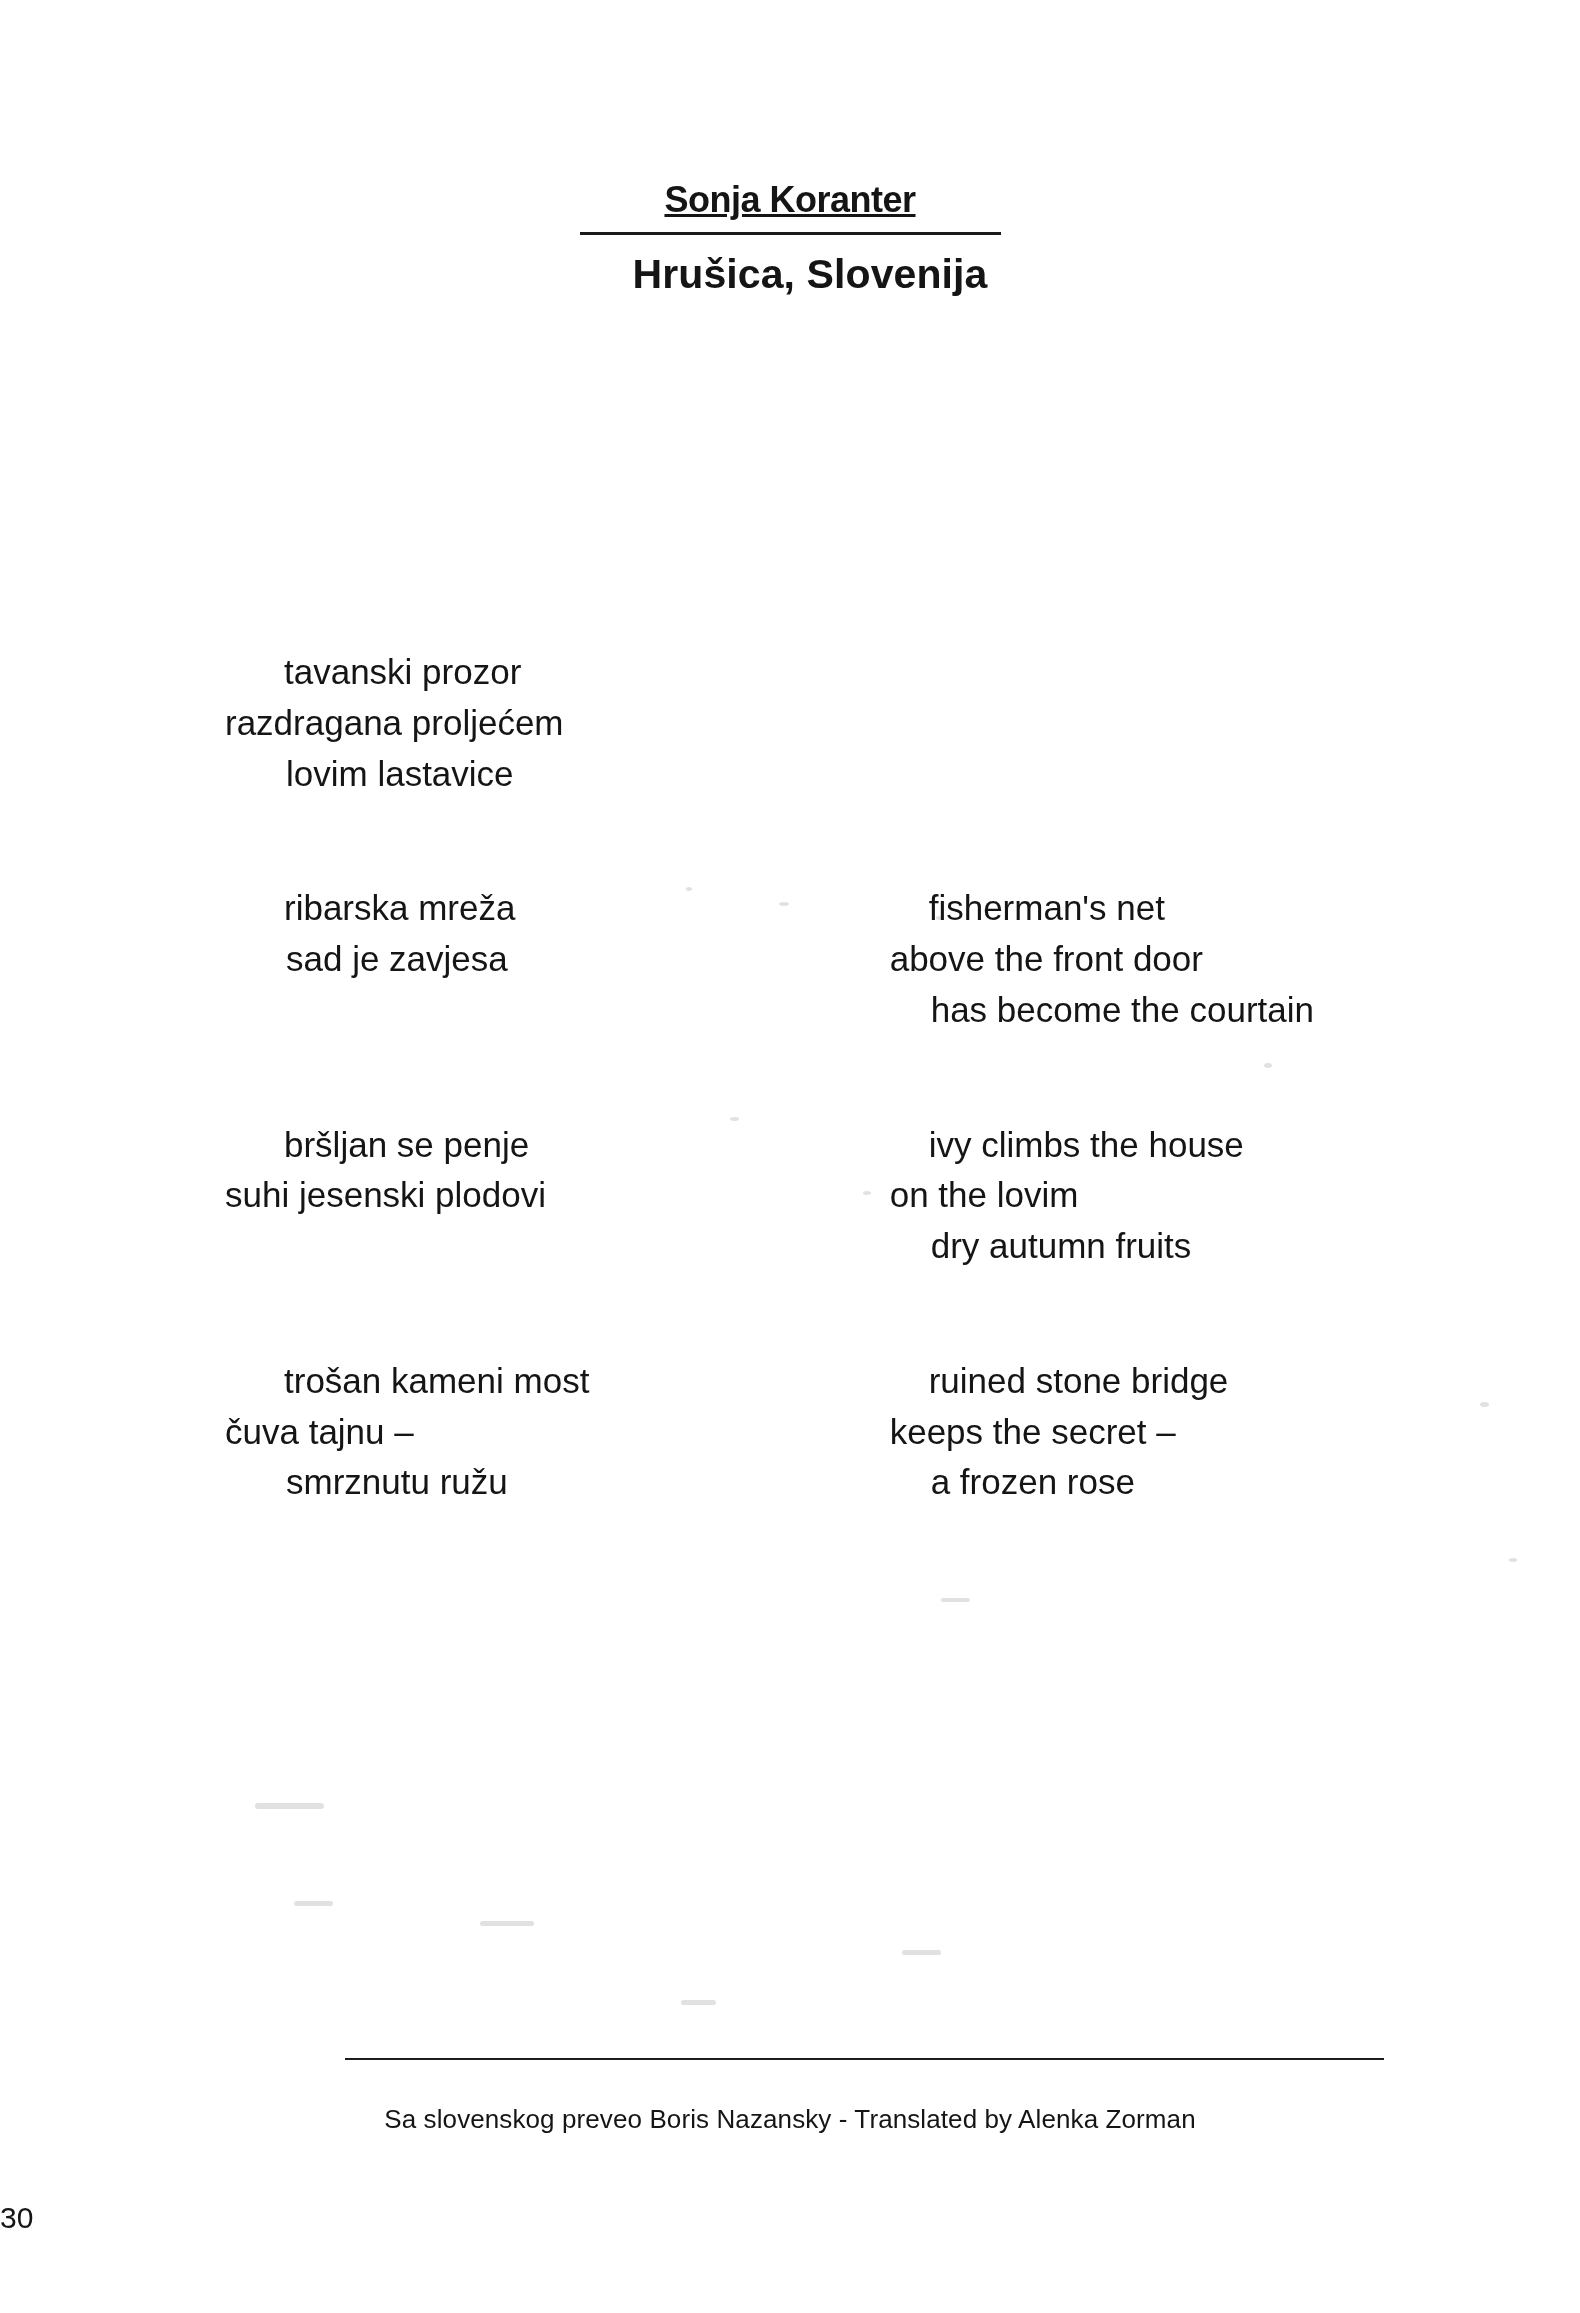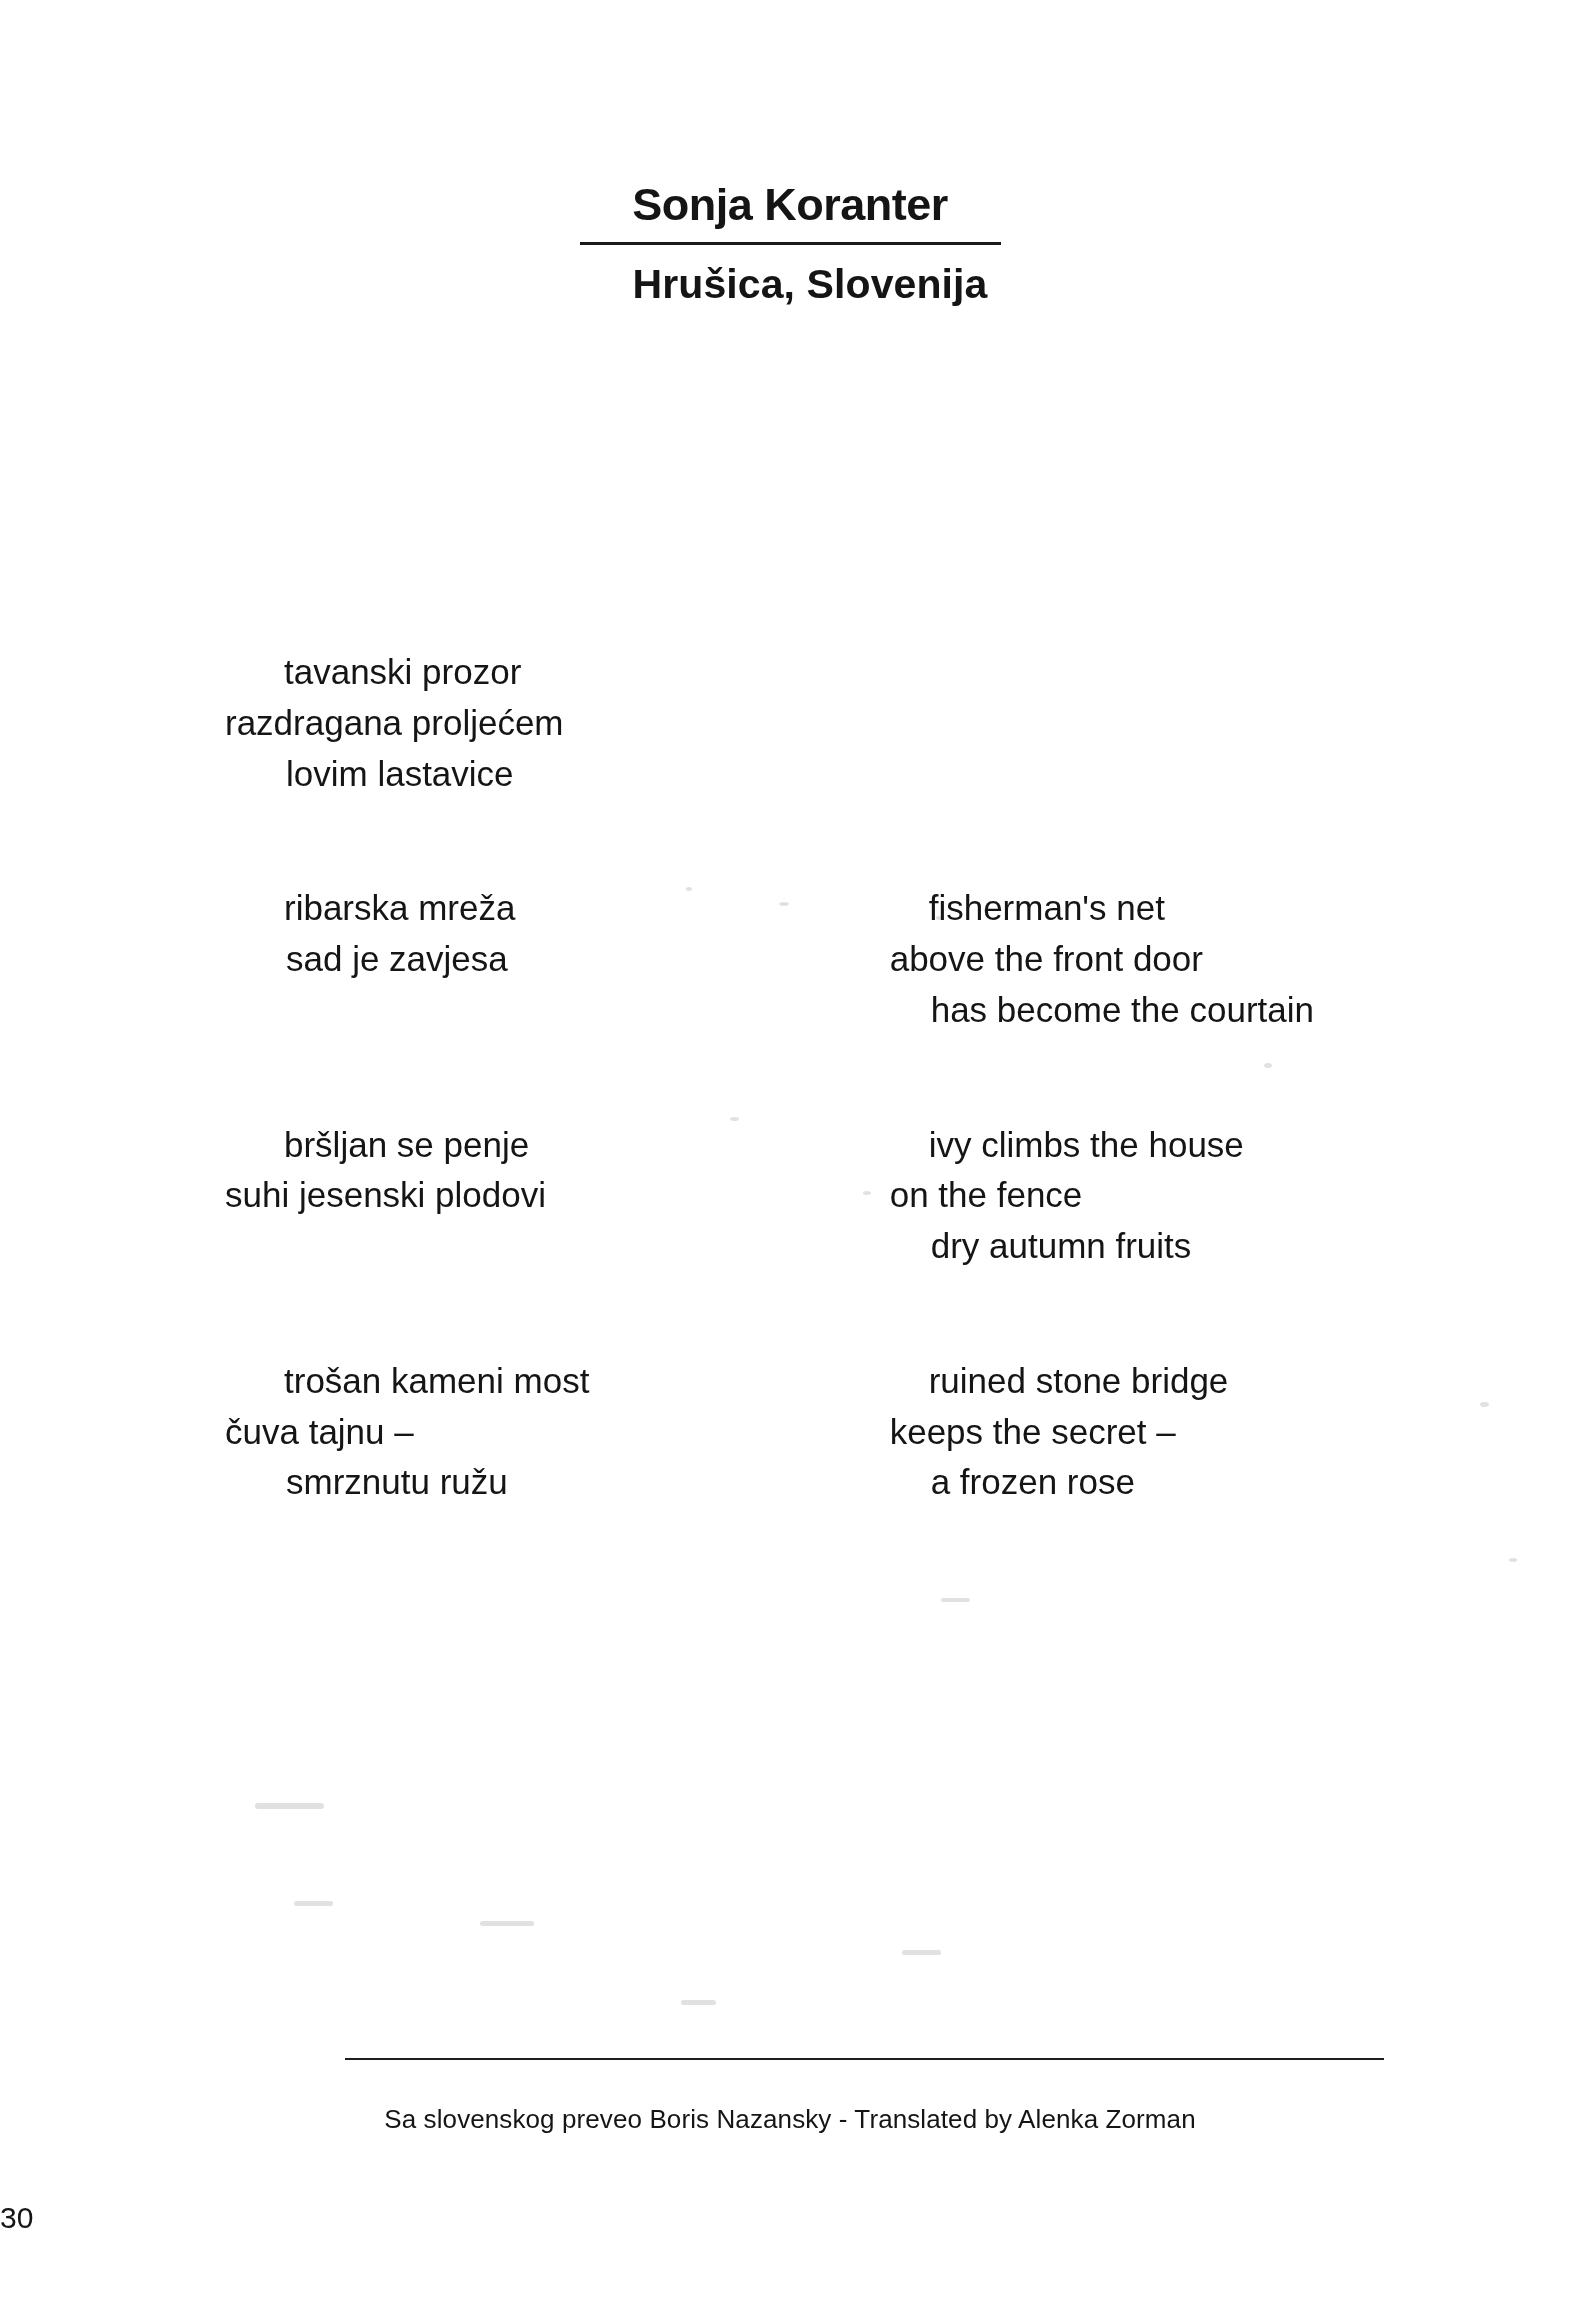--- a/index.html
+++ b/index.html
@@ -22,24 +22,25 @@
     height: 2313px;
     box-sizing: border-box;
   }
 
   
   .header {
     text-align: center;
     padding-top: 181px;
   }
   .author-name {
-    font-size: 45px;
+    font-size: 36px;
     font-weight: bold;
     letter-spacing: -0.5px;
     line-height: 1.05;
+    text-decoration: underline;
   }
   .rule-under-name {
     width: 421px;
     height: 2.9px;
     background: #1a1a1a;
     margin: 13.7px auto 0 auto;
   }
   .author-place {
     font-size: 41px;
     font-weight: 700;
@@ -181,21 +182,21 @@
       </div>
     </div>
 
     <div class="poem p1">
       <div class="col col-left">
         <span class="ln i0">bršljan se penje</span>
         <span class="ln i1">suhi jesenski plodovi</span>
       </div>
       <div class="col col-right">
         <span class="ln i0">ivy climbs the house</span>
-        <span class="ln i1">on the fence</span>
+        <span class="ln i1">on the lovim</span>
         <span class="ln i2">dry autumn fruits</span>
       </div>
     </div>
 
     <div class="poem p1">
       <div class="col col-left">
         <span class="ln i0">trošan kameni most</span>
         <span class="ln i1">čuva tajnu –</span>
         <span class="ln i2">smrznutu ružu</span>
       </div>

